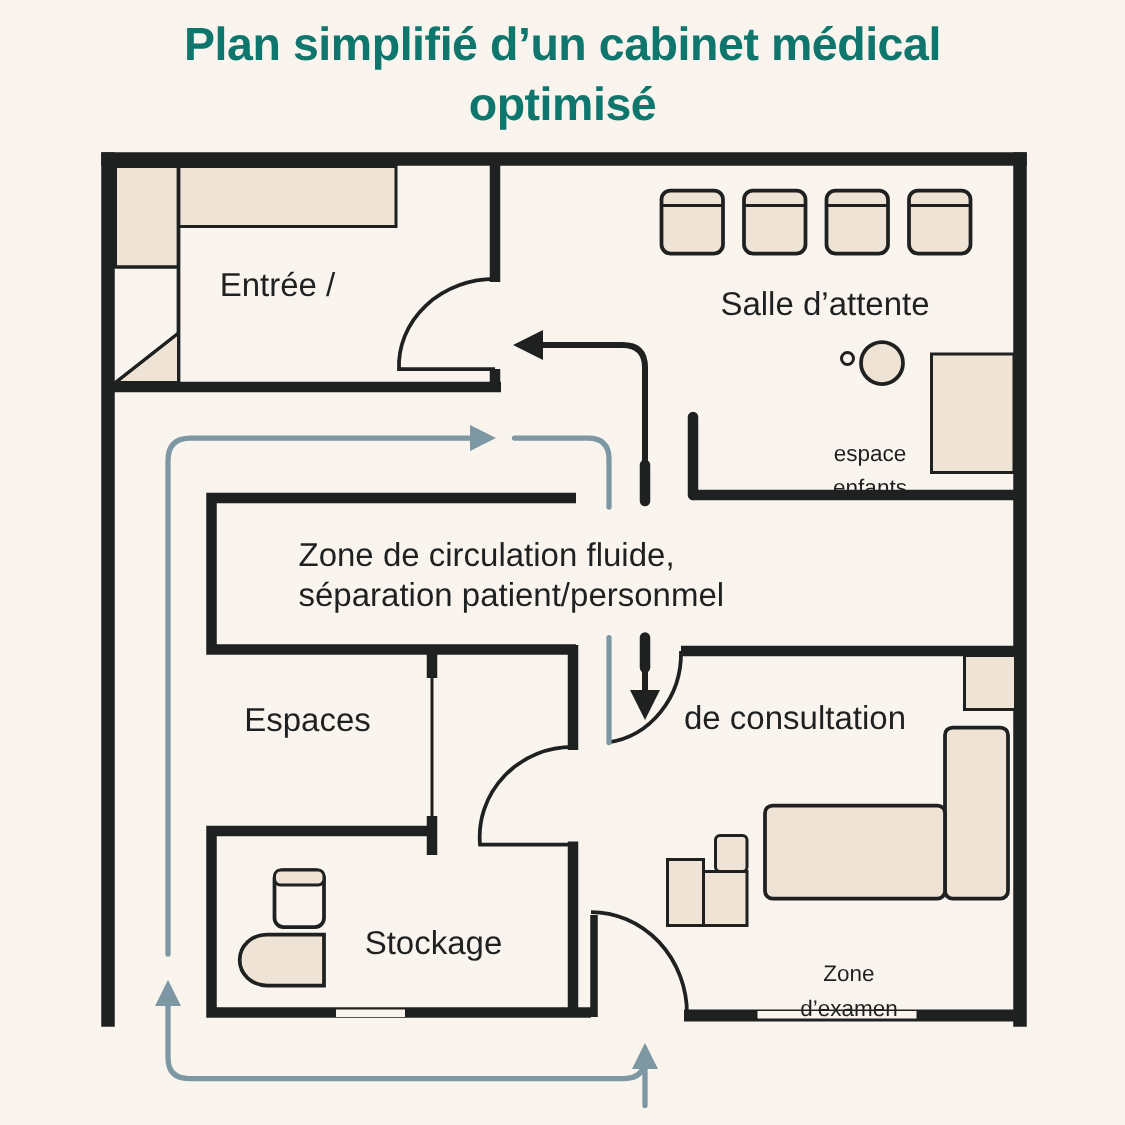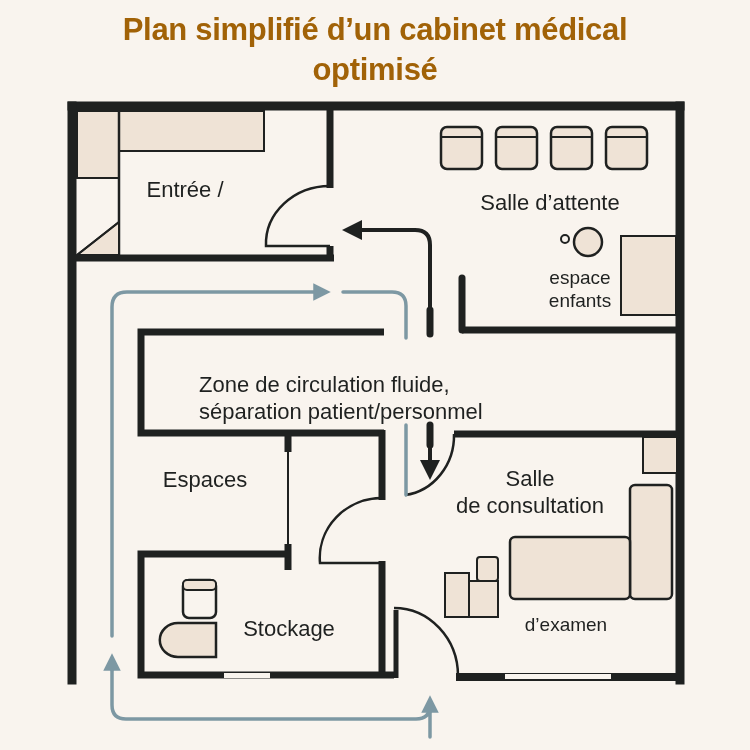--- a/index.html
+++ b/index.html
@@ -9,30 +9,30 @@
     position: relative;
     overflow: hidden;
     font-family: "Liberation Sans", "DejaVu Sans", sans-serif;
     color: #1f2120;
   }
   .title {
     position: absolute; left: 0; top: 10px; width: 750px;
     text-align: center;
     font-size: 31px; font-weight: bold; line-height: 40px;
     letter-spacing: -0.3px;
-    color: #a16207;
+    color: #0f766e;
   }
   svg.plan { position: absolute; left: 0; top: 0; }
   .lbl {
     position: absolute; text-align: center;
     font-size: 22px; line-height: 27px; font-weight: normal;
     color: #1f2120; white-space: nowrap;
   }
-  .lbl.small { font-size: 19px; line-height: 23px; }
-  .lbl.left { text-align: left; margin-top: 15px; }
+  .lbl.small { font-size: 15px; line-height: 23px; margin-top: 25px; }
+  .lbl.left { text-align: left; }
 </style>
 </head>
 <body>
 
 <div class="title">
   <div>Plan simplifié d’un cabinet médical</div>
   <div>optimisé</div>
 </div>
 
 <svg class="plan" width="750" height="750" viewBox="0 0 750 750">
@@ -158,19 +158,19 @@
   <div>séparation patient/personmel</div>
 </div>
 
 <div class="lbl" style="left:135px; top:466px; width:140px;">
   <div>Espaces</div>
 </div>
 
 <div class="lbl" style="left:226px; top:615px; width:126px;">Stockage</div>
 
 <div class="lbl" style="left:430px; top:465px; width:200px;">
-  <div>Salle</div>
   <div>de consultation</div>
 </div>
 
 <div class="lbl small" style="left:516px; top:613px; width:100px;">
+  <div>Zone</div>
   <div>d’examen</div>
 </div>
 
 </body></html>

